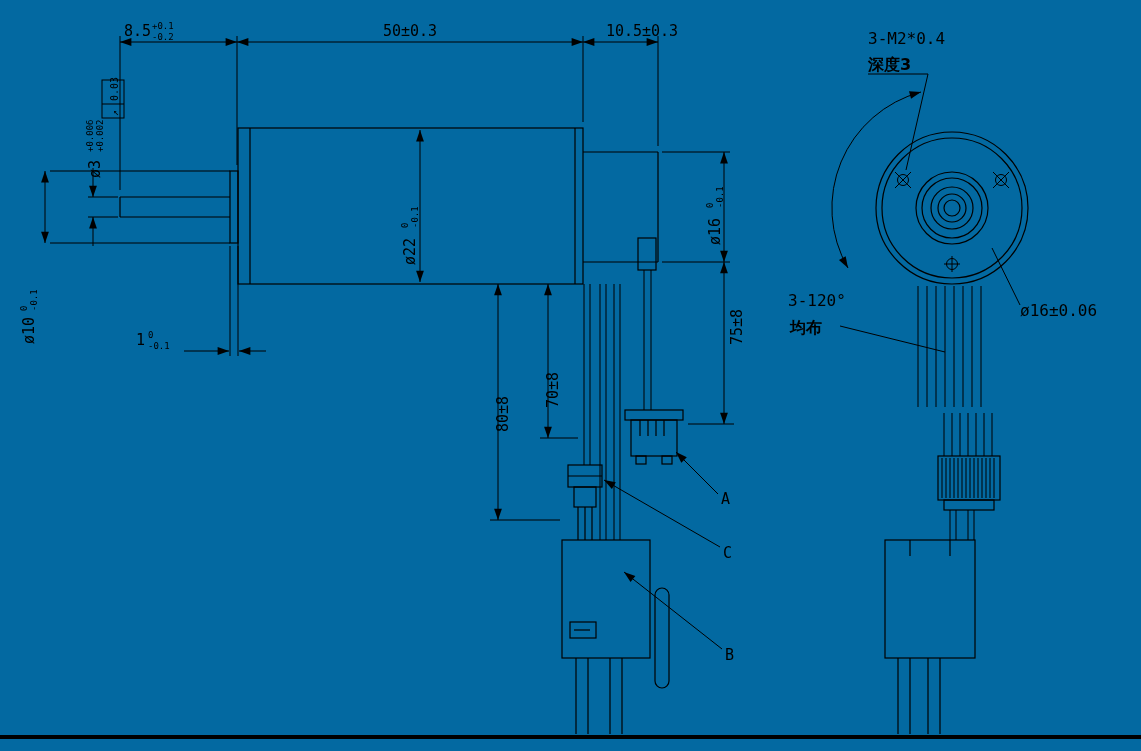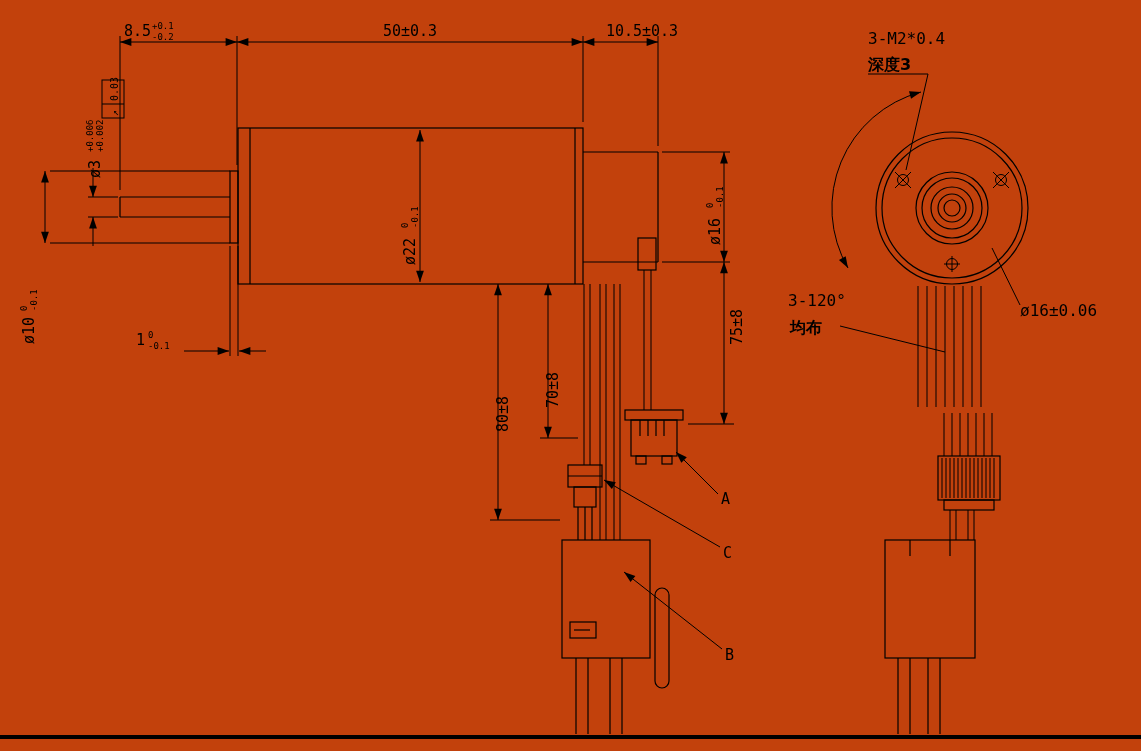--- a/index.html
+++ b/index.html
@@ -1,16 +1,16 @@
 <!DOCTYPE html>
 <html><head>
 <meta charset="utf-8">
 <style>
   html,body{margin:0;padding:0;background:#e8e8e8;}
-  .sheet{position:relative;width:1141px;height:751px;background:#c2410c;overflow:hidden;}
+  .sheet{position:relative;width:1141px;height:751px;background:#0369a1;overflow:hidden;}
   svg{display:block;}
   .ln{stroke:#000;fill:none;stroke-width:1.2;stroke-linecap:butt;}
   .thin{stroke-width:1;}
   .thick{stroke-width:4;}
   .dashdot{stroke-dasharray:14 3 3 3;stroke-width:1;}
   text{fill:#000;stroke:none;}
   .t15{font:15px "DejaVu Sans Mono","DejaVu Sans",monospace;}
   .t9{font:9px "DejaVu Sans Mono","DejaVu Sans",monospace;}
   .t10{font:10px "DejaVu Sans Mono","DejaVu Sans",monospace;}
   .t16{font:16px "DejaVu Sans Mono","DejaVu Sans",monospace;}

